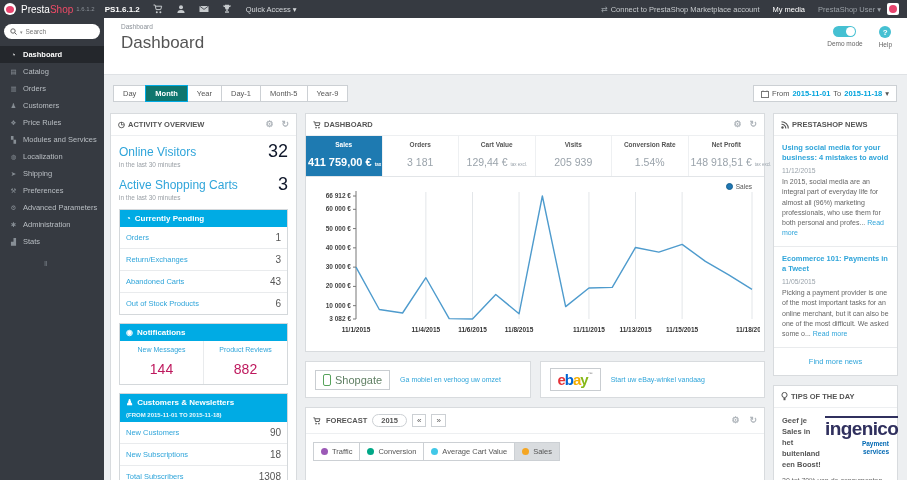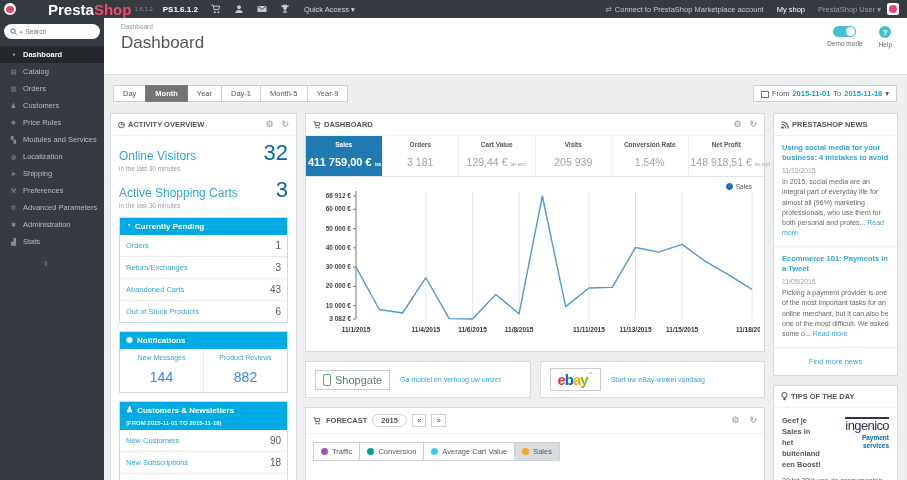--- a/index.html
+++ b/index.html
@@ -3,21 +3,21 @@
 <meta charset="utf-8">
 <style>
   *{box-sizing:border-box;margin:0;padding:0;}
   html,body{background:#e6e8ea;}
   .app{position:relative;width:907px;height:480px;background:#edeff1;font-family:"Liberation Sans",sans-serif;overflow:hidden;}
 
   
   .topbar{position:absolute;top:0;left:0;right:0;height:18px;background:#363a41;display:flex;align-items:center;padding:0 8px 0 4px;z-index:9;}
   .logo{width:12px;height:12px;border-radius:50%;background:#fff;position:relative;margin-right:5px;flex:none;}
   .logo i{position:absolute;left:2px;top:3px;width:8px;height:7px;border-radius:50%;background:#e8446e;}
-  .brand{font-size:15px;font-weight:bold;color:#fff;white-space:nowrap;margin-left:27px;}
+  .brand{font-size:10px;font-weight:normal;color:#fff;white-space:nowrap;}
   .brand .shop{color:#ef4b67;}
   .ver{font-size:6px;color:#8b9198;margin-left:3px;}
   .psver{font-size:8px;color:#fff;font-weight:bold;margin-left:10px;}
   .tb-ic{margin-left:13px;display:flex;align-items:center;cursor:pointer;}
   .tb-ic svg{display:block;}
   .qa{margin-left:14px;font-size:7.5px;color:#d6d9dc;cursor:pointer;white-space:nowrap;}
   .grow{flex:1;}
   .tb-link{font-size:7.5px;color:#c6cacd;margin-right:13px;display:flex;align-items:center;gap:3px;cursor:pointer;white-space:nowrap;}
   .tb-link .lnk-ic{font-size:8px;color:#9aa0a6;}
   .tb-myshop{font-size:7.5px;color:#fff;margin-right:13px;cursor:pointer;white-space:nowrap;}
@@ -46,54 +46,54 @@
   .hr-item{display:flex;flex-direction:column;align-items:center;gap:3px;cursor:pointer;}
   .toggle{width:23px;height:11px;border-radius:6px;background:#45c0d2;position:relative;}
   .toggle i{position:absolute;right:1px;top:1px;width:9px;height:9px;background:#fff;border-radius:50%;}
   .hr-label{font-size:6.5px;color:#666;}
   .help-ic{width:12px;height:12px;border-radius:50%;background:#45c0d2;color:#fff;font-size:8px;font-weight:bold;display:flex;align-items:center;justify-content:center;}
 
   .content{padding:10px 9px 0 6px;}
   .toolbar{display:flex;justify-content:space-between;align-items:center;margin:0 1px 11px 4px;}
   .btn-group{display:flex;}
   .tbtn{background:#fff;border:1px solid #ccd0d4;padding:3px 9px;font-size:7.5px;color:#555;margin-left:-1px;cursor:pointer;}
-  .tbtn.active{background:#737373;border-color:#00abe4;color:#fff;font-weight:bold;position:relative;}
+  .tbtn.active{background:#0f766e;border-color:#00abe4;color:#fff;font-weight:bold;position:relative;}
   .date-btn{background:#fff;border:1px solid #ccd0d4;padding:3px 7px;font-size:7.5px;color:#555;display:flex;align-items:center;gap:3px;cursor:pointer;}
   .date-btn b{color:#00a3dc;}
   .cal{color:#777;display:flex;}
 
   .cols{display:flex;gap:8px;align-items:flex-start;}
   .col-a{width:187px;flex:none;}
   .col-b{width:460px;flex:none;}
   .col-c{flex:1;min-width:0;}
 
   .panel{background:#fff;border:1px solid #d8dbde;margin-bottom:9px;}
   .ph{display:flex;align-items:center;gap:3px;padding:6px 7px;font-size:7.5px;font-weight:bold;color:#555;border-bottom:1px solid #edeff1;}
   .ph .ic{color:#555;font-size:8px;line-height:1;display:flex;}
   .ph .pic{color:#aeb4ba;font-size:9px;margin-left:5px;cursor:pointer;line-height:1;}
 
   
   .pa-body{padding:7px 8px 8px;}
   .stat-line{display:flex;justify-content:space-between;align-items:flex-end;}
   .stat-label{color:#30a5da;font-size:12px;cursor:pointer;}
-  .stat-value{color:#0369a1;font-size:22px;line-height:.9;margin-left:36px;}
+  .stat-value{color:#0f172a;font-size:18px;line-height:.9;margin-left:36px;}
   .stat-sub{font-size:6.5px;color:#9aa0a6;margin:2px 0 8px;}
   .bbox{border:1px solid #d4d8db;margin-top:8px;}
   .bbox-h{background:#00abe4;color:#fff;padding:4px 6px;font-size:8px;font-weight:bold;display:flex;align-items:center;gap:4px;flex-wrap:wrap;}
   .bbox-h .bic{font-size:8px;line-height:1;}
   .bbox-h .sub{width:100%;font-size:6px;color:#e8f7fc;margin-top:1px;}
   .kv{display:flex;justify-content:space-between;align-items:center;padding:5px 6px;font-size:7.5px;border-top:1px solid #e9ebed;}
   .kv.first{border-top:0;}
   .kv .k{color:#30a5da;cursor:pointer;}
   .kv .v{color:#555;font-size:10px;}
   .two{display:flex;text-align:center;}
   .two .cell{flex:1;padding:5px 2px 7px;cursor:pointer;}
   .two .cell + .cell{border-left:1px solid #e9ebed;}
   .cell .ch{color:#30a5da;font-size:7px;}
-  .cell .cv{color:#3b82f6;font-size:14px;margin-top:8px;}
+  .cell .cv{color:#be185d;font-size:14px;margin-top:8px;}
 
   
   .kpis{display:flex;border-bottom:1px solid #e2e5e8;}
   .kpi{flex:1;text-align:center;padding:5px 2px 8px;border-left:1px solid #eef0f2;cursor:pointer;min-width:0;}
   .kpi:first-child{border-left:0;}
   .kpi .kl{font-size:6.5px;font-weight:bold;color:#555;margin-bottom:8px;white-space:nowrap;}
   .kpi .kvv{font-size:10.5px;color:#9aa3ab;white-space:nowrap;}
   .kpi .tax{font-size:4.5px;}
   .kpi.active{background:#1e7ab1;}
   .kpi.active .kl{color:#fff;}
@@ -123,21 +123,21 @@
 
   
   .news-item{padding:7px 8px 8px;border-bottom:1px solid #e9ebed;}
   .news-title{color:#30a5da;font-size:7.5px;font-weight:bold;line-height:1.35;margin-bottom:4px;cursor:pointer;}
   .news-date{color:#9aa3ab;font-size:6.8px;margin-bottom:3px;}
   .news-body{color:#666;font-size:7px;line-height:1.45;}
   .read-more{color:#30a5da;cursor:pointer;}
   .find-more{text-align:center;color:#30a5da;font-size:7.5px;padding:9px 22px;cursor:pointer;}
   .tips-body-wrap{padding:8px;}
   .ingenico{float:right;width:64px;text-align:right;margin:0 0 3px 4px;}
-  .ing-word{display:inline-block;font-size:13px;font-weight:normal;color:#30305e;letter-spacing:-.6px;border-top:2px solid #30305e;line-height:1.15;}
+  .ing-word{display:inline-block;font-size:19px;font-weight:bold;color:#30305e;letter-spacing:-.6px;border-top:2px solid #30305e;line-height:1.15;}
   .ing-sub{font-size:6.5px;font-weight:bold;color:#0068b3;line-height:1.2;}
   .tips-lead{font-weight:bold;color:#555;font-size:7.5px;line-height:1.45;margin-bottom:6px;}
   .tips-text{color:#666;font-size:7px;line-height:1.5;}
 </style>
 </head>
 <body>
 
 <div class="app">
 
   <div class="topbar">
@@ -173,21 +173,21 @@
           <rect x="4.3" y="5.6" width="1.4" height="1.6" fill="#c6cacd"></rect>
           <rect x="3" y="7.4" width="4" height="1.3" fill="#c6cacd"></rect>
         </svg>
     </span>
     <span class="qa">Quick Access ▾</span>
     <span class="grow"></span>
     <span class="tb-link">
         <span class="lnk-ic">⇄</span>
         <span>Connect to PrestaShop Marketplace account</span>
       </span>
-    <span class="tb-myshop">My shop</span>
+    <span class="tb-myshop">My media</span>
     <span class="tb-user">PrestaShop User ▾</span>
     <span class="avatar">
         <i></i>
       </span>
   </div>
 
   <div class="sidebar">
     <div class="search-wrap">
       <span class="mag">
         <svg width="7" height="7" viewBox="0 0 7 7">

